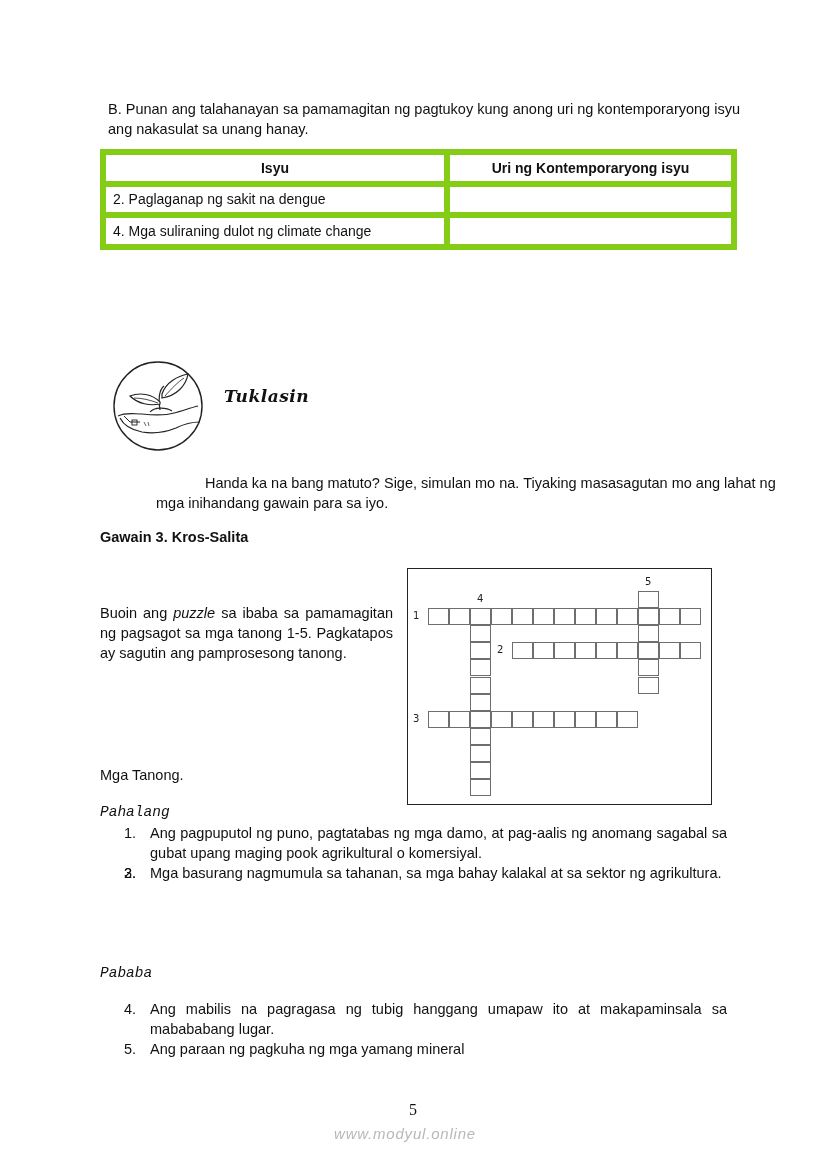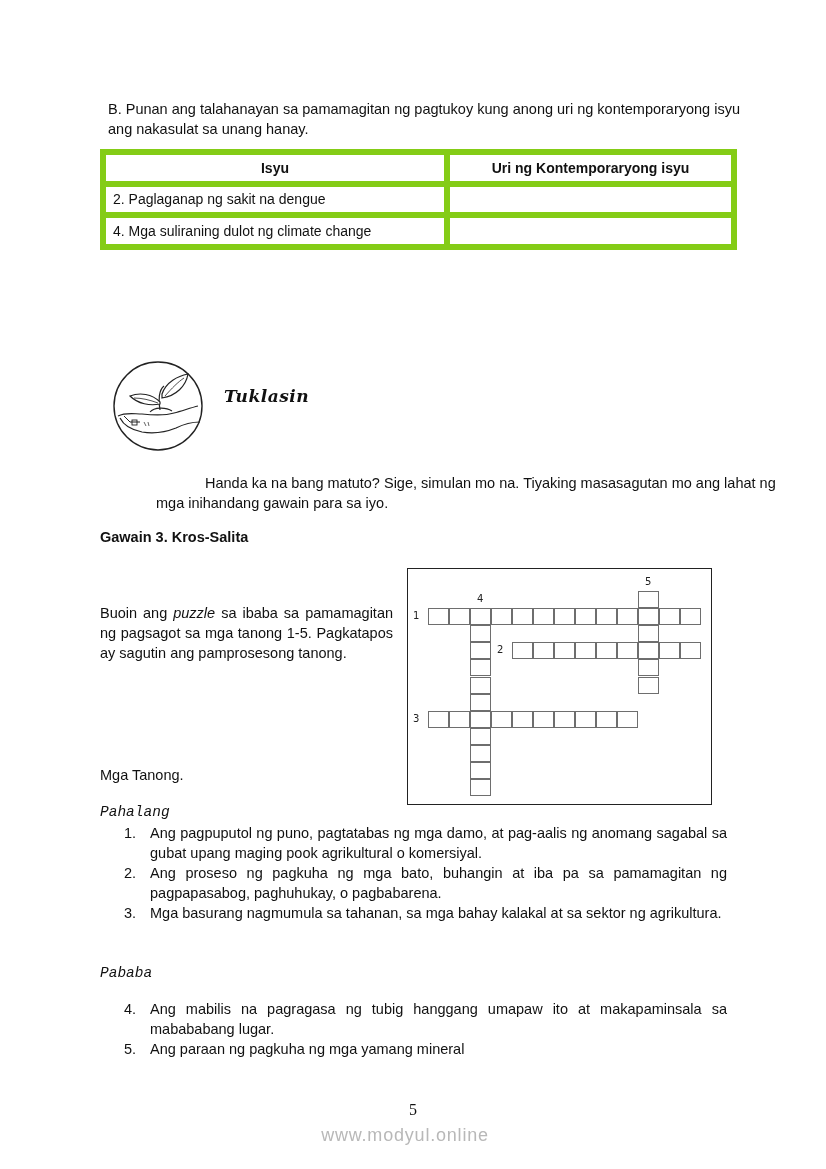--- a/index.html
+++ b/index.html
@@ -19,21 +19,21 @@
   .buoin { left:100px; top:565px; width:293px; line-height:20px; text-align:justify; text-align-last:left;margin-top:38px; }
   .puzzle-box { left:407px; top:568px; width:305px; height:237px; border:1.5px solid #222; box-sizing:border-box; }
   .cell { position:absolute; width:21px; height:17px; box-sizing:border-box; border:1px solid #6e6e6e; background:#fff; }
   .clue-num { position:absolute; font-family:"DejaVu Sans", sans-serif; font-size:10px; color:#222; }
   .mga-tanong { left:100px; top:767px; font-weight:normal; }
   .subhead { left:100px; font-style:italic;font-family:Liberation Mono, monospace; }
   ol.clues { position:absolute; left:100px; width:627px; margin:0; padding:0; list-style:none; }
   ol.clues li { position:relative; padding-left:50px; line-height:20px; text-align:justify; margin-bottom:0; }
   ol.clues li .num { position:absolute; left:24px; top:0; }
   .page-num { left:0; width:826px; top:1101px; text-align:center; font-family:"Liberation Serif", serif; font-size:16px; }
-  .watermark { left:0; width:810px; top:1125px; text-align:center; font-size:18px; color:#b8b8b8; letter-spacing:0.8px; }
+  .watermark { left:0; width:810px; top:1125px; text-align:center; font-size:15px; color:#b8b8b8; letter-spacing:0.8px;font-style:italic; }
 </style>
 </head>
 <body>
 
 <div class="abs instr">B. Punan ang talahanayan sa pamamagitan ng pagtukoy kung anong uri ng kontemporaryong isyu ang nakasulat sa unang hanay.</div>
 
 <table class="issues">
   <thead>
     <tr>
       <th>Isyu</th>
@@ -132,21 +132,21 @@
       <div class="cell" style="left: 230px; top: 107.5px;"></div>
       <span class="clue-num" style="left: 237px; top: 7px;">5</span>
     </div>
 </div>
 
 <div class="abs mga-tanong">Mga Tanong.</div>
 
 <div class="abs subhead" style="top:804px;">Pahalang</div>
 <ol class="clues" style="top:823px;">
   <li><span class="num">1.</span><span>Ang pagpuputol ng puno, pagtatabas ng mga damo, at pag-aalis ng anomang sagabal sa gubat upang maging pook agrikultural o komersiyal.</span></li>
-  <li><span class="num">2.</span><span>Ang proseso ng pagkuha ng mga bato, buhangin at iba pa sa pamamagitan ng pagpapasabog, paghuhukay, o pagbabarena.</span></li>
+  <li><span class="num">2.</span></li>
   <li><span class="num">3.</span><span>Mga basurang nagmumula sa tahanan, sa mga bahay kalakal at sa sektor ng agrikultura.</span></li>
 </ol>
 
 <div class="abs subhead" style="top:965px;">Pababa</div>
 <ol class="clues" style="top:999px;">
   <li><span class="num">4.</span><span>Ang mabilis na pagragasa ng tubig hanggang umapaw ito at makapaminsala sa mabababang lugar.</span></li>
   <li><span class="num">5.</span><span>Ang paraan ng pagkuha ng mga yamang mineral</span></li>
 </ol>
 
 <div class="abs page-num">5</div>

